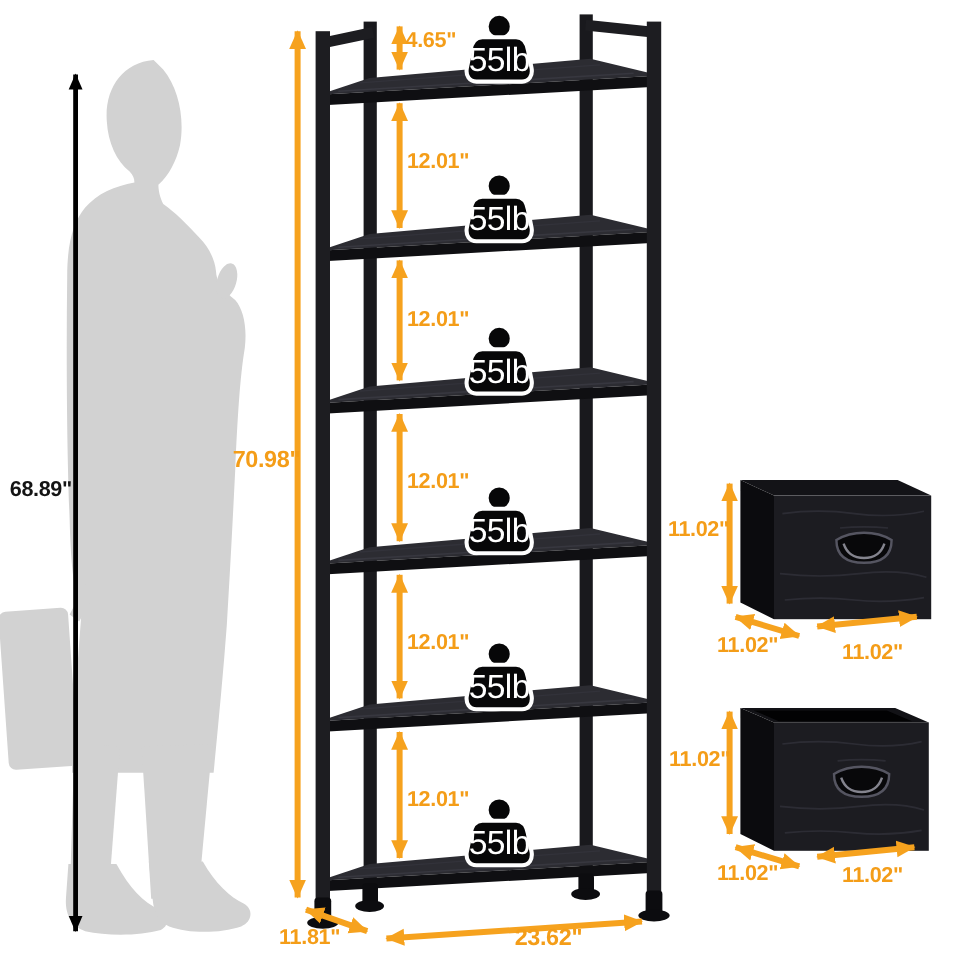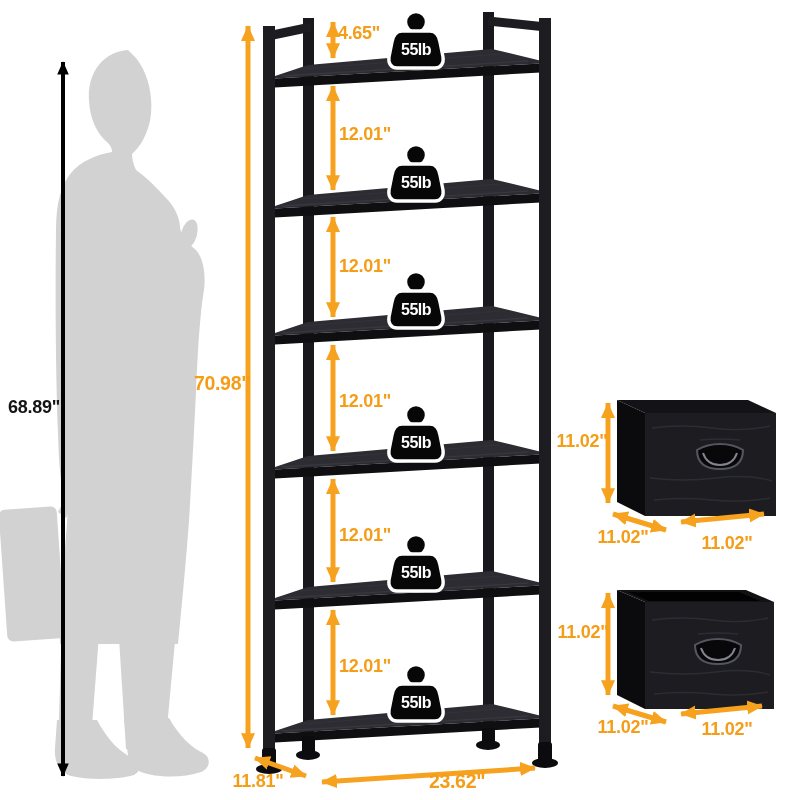--- a/index.html
+++ b/index.html
@@ -11,21 +11,21 @@
   .dim{
     position:absolute;transform:translate(-50%,-50%);
     font-weight:bold;white-space:nowrap;line-height:1;
     letter-spacing:-0.3px;
   }
   .orange{color:#f49d18;font-size:18px;}
   .orange.big{font-size:19.5px;}
   .blacktxt{color:#141414;font-size:18px;}
   .cap{
     position:absolute;transform:translate(-50%,-50%);
-    color:#ffffff;font-size:16px;font-weight:bold;letter-spacing:-0.5px;
+    color:#ffffff;font-size:28px;font-weight:normal;letter-spacing:-0.5px;
     white-space:nowrap;line-height:1;
   }
 </style>
 </head>
 <body>
 
 <div class="canvas">
 
   <svg class="layer" width="800" height="800" viewBox="0 0 800 800">
     <defs>

